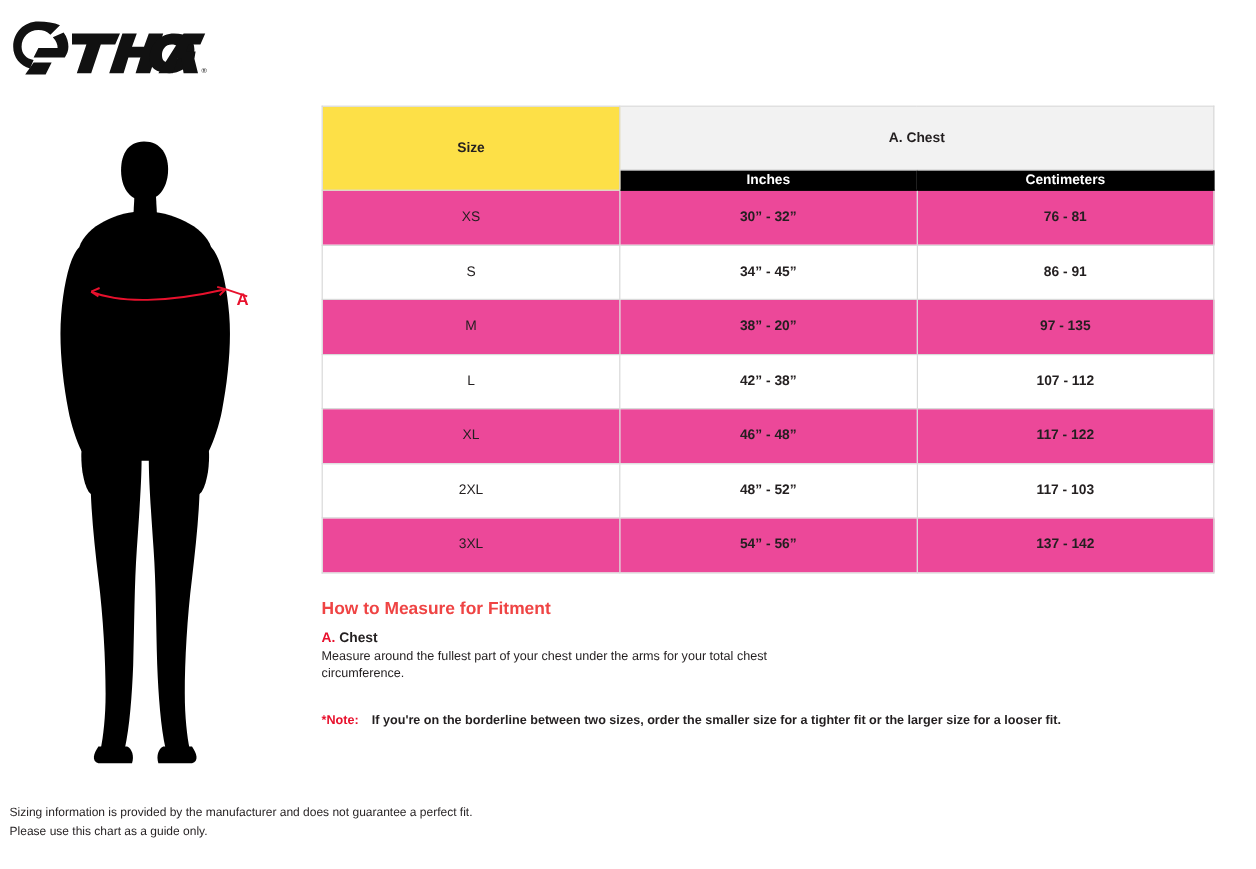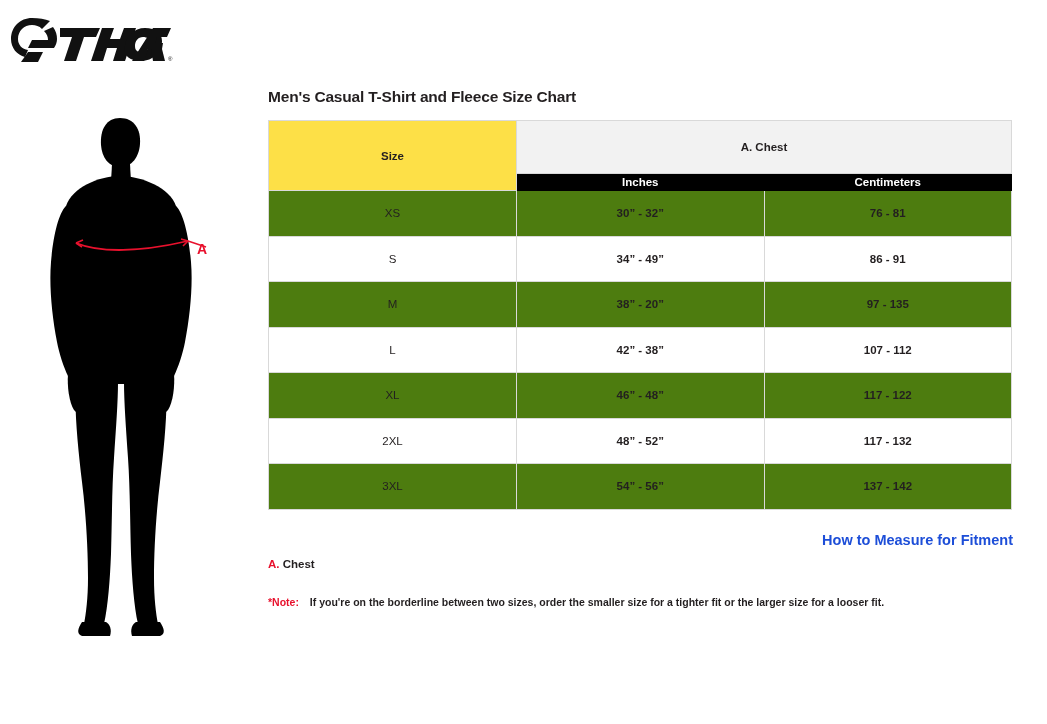--- a/index.html
+++ b/index.html
@@ -98,30 +98,29 @@
     font-size: 10px;
     border: 1px solid #000000 !important;
     vertical-align: middle;
   }
   .row-cell {
     height: 45.5px;
     vertical-align: middle;
     font-size: 12px;
   }
   .row-cell.size-name { font-weight: 400; }
-  tr.shaded .row-cell { background: #4d7c0f; }
+  tr.shaded .row-cell { background: #ec4899; }
   tr.plain .row-cell { background: #ffffff; }
 
   
   h2.measure-title {
     font-size: 14.5px;
     font-weight: 700;
     margin: 22px 0 10px 0;
-    color: #1d4ed8;
-    text-align: right;
+    color: #ef4444;
   }
   .measure-item-label {
     font-size: 11.5px;
     font-weight: 700;
     color: #231f20;
     margin-bottom: 2px;
   }
   .measure-item-label .letter { color: #e8112d; }
   .measure-item-desc {
     font-size: 10.5px;
@@ -202,82 +201,84 @@
       <path d="M168 131 L186 137"></path>
       <path d="M56 133 l7 -3 M56 133 l6 4"></path>
       <path d="M168 131 l-7 -2 M168 131 l-5 5"></path>
     </g>
   </svg>
 </div>
 <div class="measure-letter">A</div>
 
 <div class="content">
 
-  <h1 class="chart-title">Men's Casual T-Shirt and Fleece Size Chart</h1>
 
   <table class="size-table">
     <thead>
       <tr>
         <th class="hdr-size" rowspan="2">Size</th>
         <th class="hdr-group" colspan="2">A. Chest</th>
       </tr>
       <tr>
         <th class="hdr-unit">Inches</th>
         <th class="hdr-unit">Centimeters</th>
       </tr>
     </thead>
     <tbody>
       <tr class="shaded">
         <td class="row-cell size-name">XS</td>
         <td class="row-cell">30” - 32”</td>
         <td class="row-cell">76 - 81</td>
       </tr>
       <tr class="plain">
         <td class="row-cell size-name">S</td>
-        <td class="row-cell">34” - 49”</td>
+        <td class="row-cell">34” - 45”</td>
         <td class="row-cell">86 - 91</td>
       </tr>
       <tr class="shaded">
         <td class="row-cell size-name">M</td>
         <td class="row-cell">38” - 20”</td>
         <td class="row-cell">97 - 135</td>
       </tr>
       <tr class="plain">
         <td class="row-cell size-name">L</td>
         <td class="row-cell">42” - 38”</td>
         <td class="row-cell">107 - 112</td>
       </tr>
       <tr class="shaded">
         <td class="row-cell size-name">XL</td>
         <td class="row-cell">46” - 48”</td>
         <td class="row-cell">117 - 122</td>
       </tr>
       <tr class="plain">
         <td class="row-cell size-name">2XL</td>
         <td class="row-cell">48” - 52”</td>
-        <td class="row-cell">117 - 132</td>
+        <td class="row-cell">117 - 103</td>
       </tr>
       <tr class="shaded">
         <td class="row-cell size-name">3XL</td>
         <td class="row-cell">54” - 56”</td>
         <td class="row-cell">137 - 142</td>
       </tr>
     </tbody>
   </table>
 
   <h2 class="measure-title">How to Measure for Fitment</h2>
 
   <div>
     <div class="measure-item-label">
       <span class="letter">A.</span>
       <span>Chest</span>
     </div>
+    <div class="measure-item-desc">Measure around the fullest part of your chest under the arms for your total chest circumference.</div>
   </div>
 
   <div class="note">
     <span class="note-label">*Note:</span>
     <span class="note-text">If you're on the borderline between two sizes, order the smaller size for a tighter fit or the larger size for a looser fit.</span>
   </div>
 
 </div>
 
 <div class="footer">
+  <div>Sizing information is provided by the manufacturer and does not guarantee a perfect fit.</div>
+  <div>Please use this chart as a guide only.</div>
 </div>
 
 </body></html>

